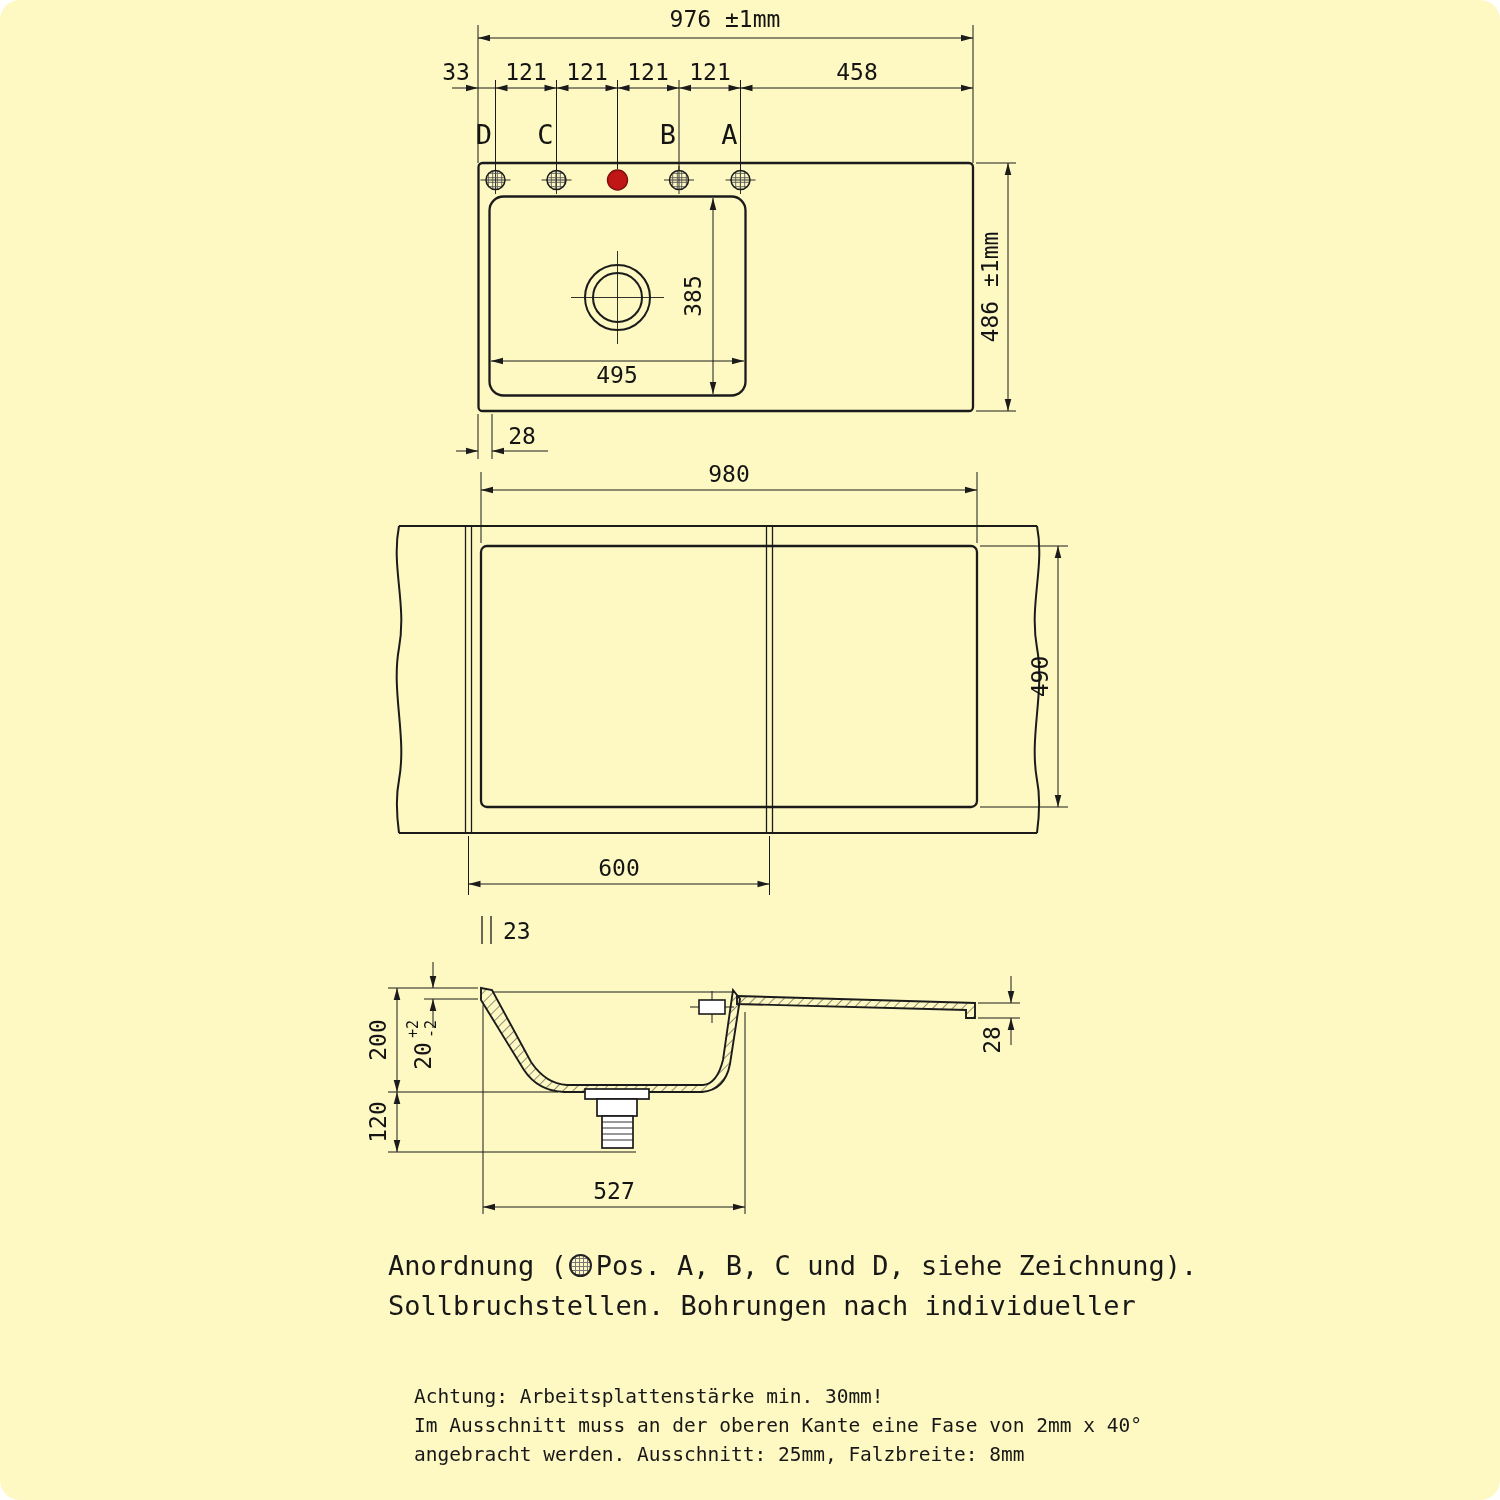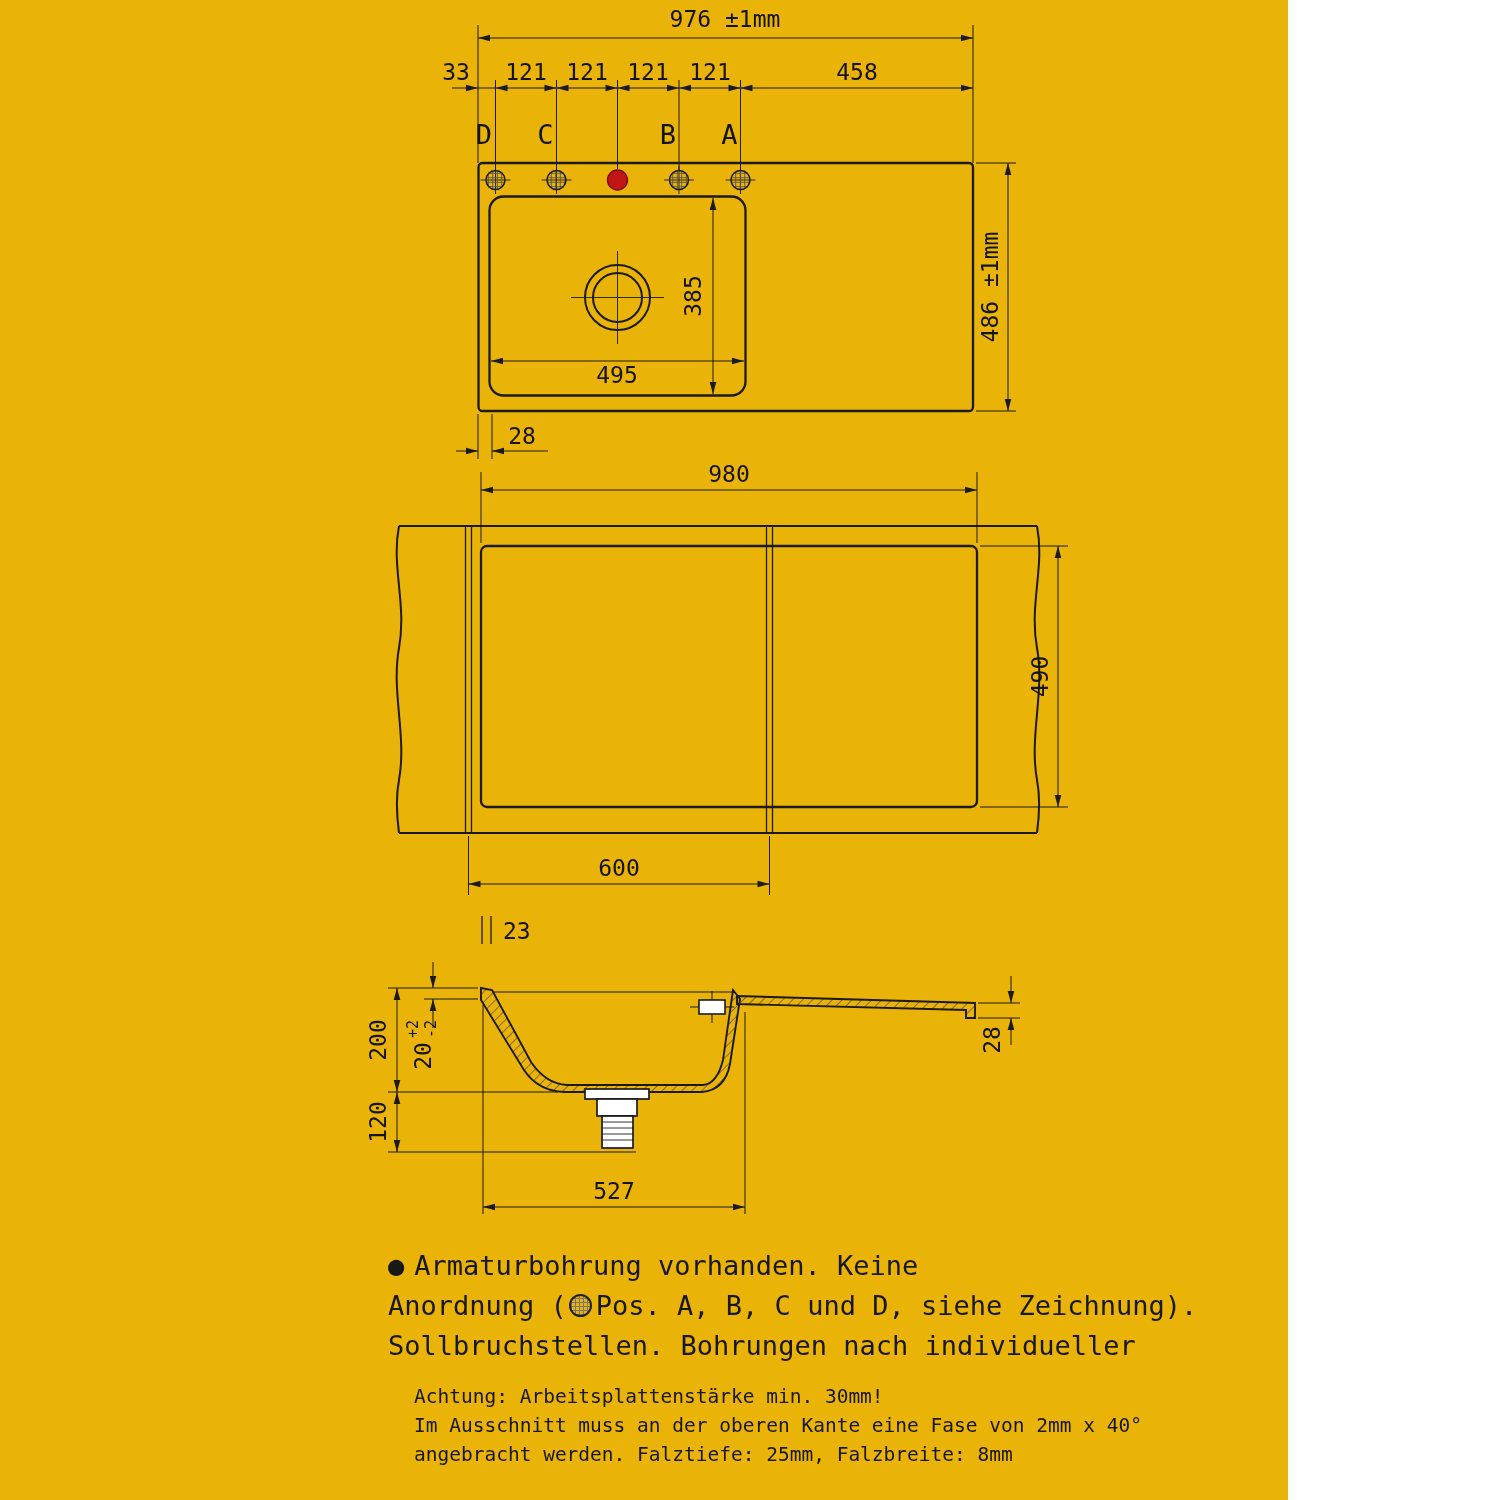--- a/index.html
+++ b/index.html
@@ -1,17 +1,17 @@
 <!DOCTYPE html>
 <html><head>
 <meta charset="utf-8">
 <style>
   html,body{margin:0;padding:0;background:#ffffff;}
-  .page{position:relative;width:1288px;height:1500px;background:#eab308;overflow:hidden;
-        font-family:"DejaVu Sans Mono",monospace;color:#161616;}
+  .page{position:relative;width:1500px;height:1500px;background:#fef9c3;overflow:hidden;
+        font-family:"DejaVu Sans Mono",monospace;color:#161616;border-radius:20px;}
   svg{position:absolute;left:0;top:0;}
   
   .ol{fill:none;stroke:#1b1b1b;stroke-width:2.3;}
   .ol2{fill:none;stroke:#1b1b1b;stroke-width:2;}
   .sec{stroke:#1b1b1b;stroke-width:1.9;}
   .tl{stroke:#1b1b1b;stroke-width:1;fill:none;}
   .tl2{stroke:#1b1b1b;stroke-width:1.3;fill:none;}
   .hl{stroke:#1b1b1b;stroke-width:0.9;fill:none;}
   .dl{stroke:#1b1b1b;stroke-width:1;fill:none;}
   
@@ -204,24 +204,23 @@
     <text class="t" transform="rotate(-90 1000 1040)" x="1000" y="1040">28</text>
 
     <line class="tl" x1="483" y1="1005" x2="483" y2="1214"></line>
     <line class="tl" x1="745" y1="1012" x2="745" y2="1214"></line>
     <line class="dl" x1="483" y1="1207" x2="745" y2="1207" marker-start="url(#arr)" marker-end="url(#arr)"></line>
     <text class="t" x="614" y="1199">527</text>
   </g>
 </svg>
 
 <div class="notes">
-  <div><span class="bullet">●</span><span>Armaturbohrung vorhanden. Keine</span></div>
   <div><span>Anordnung (</span><span class="hole-sym"></span><span>Pos. A, B, C und D, siehe Zeichnung).</span></div>
   <div>Sollbruchstellen. Bohrungen nach individueller</div>
 </div>
 
 <div class="warnings">
   <div>Achtung: Arbeitsplattenstärke min. 30mm!</div>
   <div>Im Ausschnitt muss an der oberen Kante eine Fase von 2mm x 40°</div>
-  <div>angebracht werden. Falztiefe: 25mm, Falzbreite: 8mm</div>
+  <div>angebracht werden. Ausschnitt: 25mm, Falzbreite: 8mm</div>
 </div>
 
 </div>
 
 </body></html>

